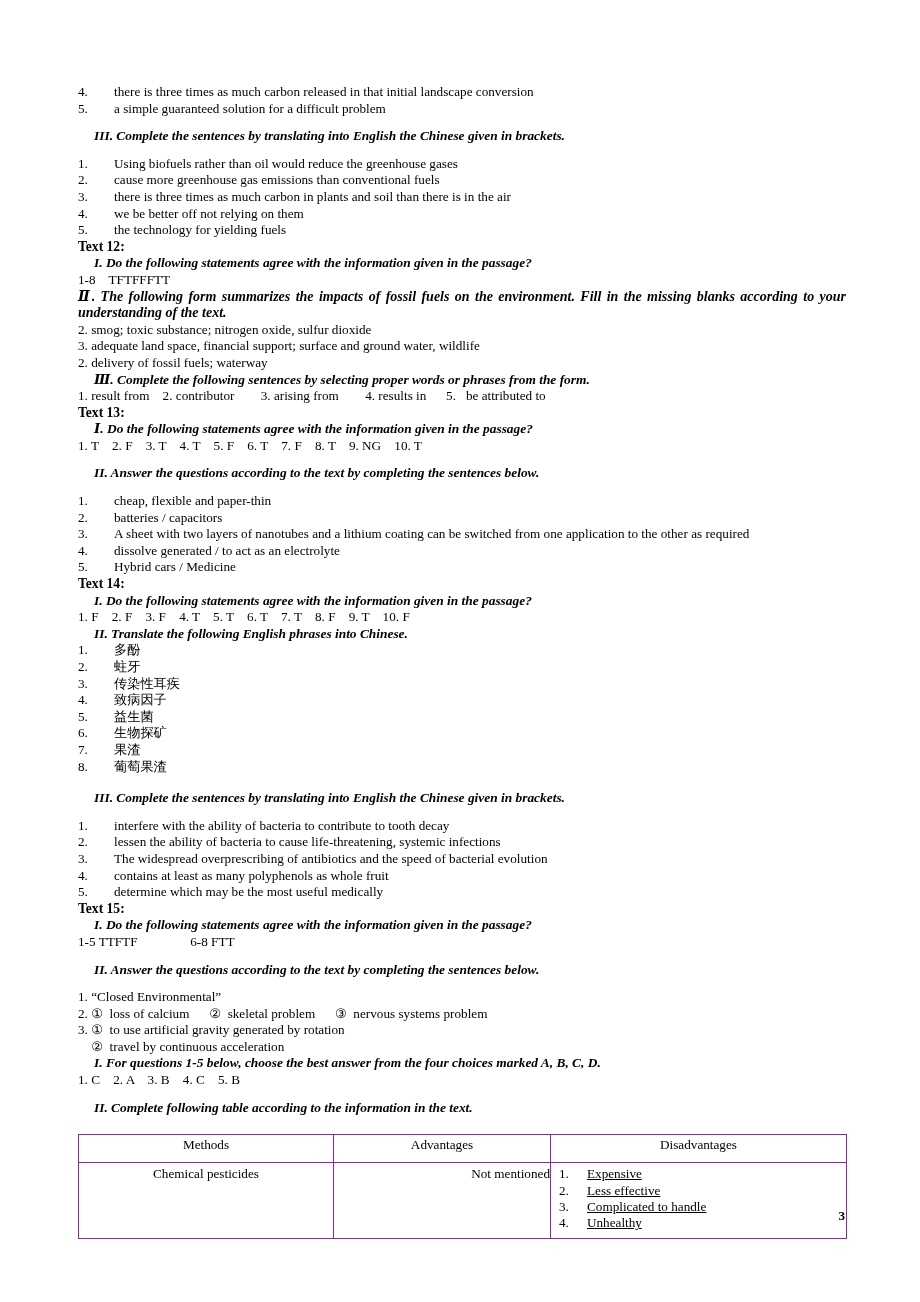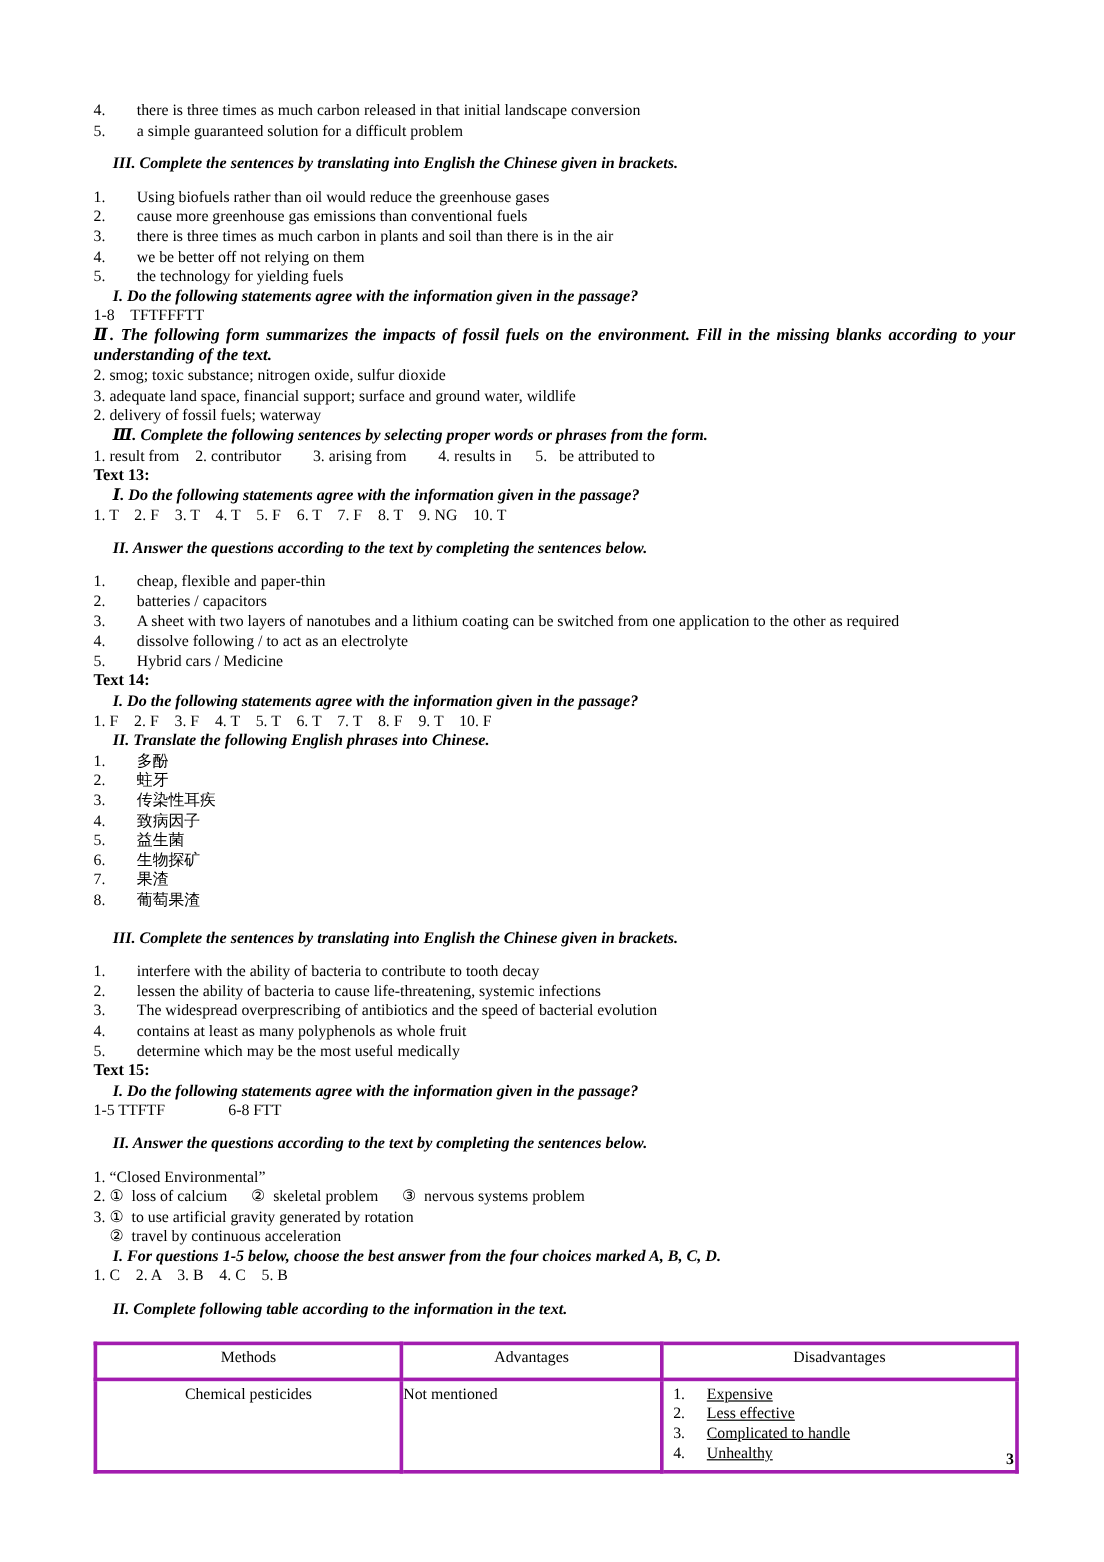--- a/index.html
+++ b/index.html
@@ -85,40 +85,40 @@
   
   .tbl-wrap {
     margin-top: 18px;
   }
   table.answers {
     border-collapse: collapse;
     width: 768px;
     table-layout: fixed;
   }
   table.answers td, table.answers th {
-    border: 3px solid #a21caf;
+    border: 1px solid #a21caf;
     padding: 0;
     vertical-align: top;
   }
   table.answers thead th {
     text-align: center;
     font-size: 13.2px;
     line-height: 16.6px;
     height: 22px;
     font-weight: normal;
     padding: 2px 0 3px 0;
   }
   table.answers thead th.bold { font-weight: normal; }
   table.answers tbody td {
     font-size: 13.2px;
     line-height: 16.6px;
     padding: 3px 0 6px 0;
   }
   td.c-method { text-align: center; }
-  td.c-adv { text-align: left; }
+  td.c-adv { text-align: right; }
   td.c-dis { text-align: left; padding-left: 0; }
   .dis-list {
     list-style: none;
     margin: 0;
     padding: 0;
   }
   .dis-list li {
     display: flex;
     align-items: baseline;
     font-size: 13.2px;
@@ -183,20 +183,21 @@
       <li>
         <span class="num">4.</span>
         <span class="txt">we be better off not relying on them</span>
       </li>
       <li>
         <span class="num">5.</span>
         <span class="txt">the technology for yielding fuels</span>
       </li>
     </ul>
 
+    <div class="b">Text 12:</div>
     <div class="bi">I. Do the following statements agree with the information given in the passage?</div>
     <div class="line">1-8    TFTFFFTT</div>
     <div class="bi-wrap">Ⅱ. The following form summarizes the impacts of fossil fuels on the environment. Fill in the missing blanks according to your understanding of the text.</div>
     <div class="line">2. smog; toxic substance; nitrogen oxide, sulfur dioxide</div>
     <div class="line">3. adequate land space, financial support; surface and ground water, wildlife</div>
     <div class="line">2. delivery of fossil fuels; waterway</div>
     <div class="bi">Ⅲ. Complete the following sentences by selecting proper words or phrases from the form.</div>
     <div class="line">1. result from    2. contributor        3. arising from        4. results in      5.   be attributed to</div>
 
     <div class="b">Text 13:</div>
@@ -217,21 +218,21 @@
       <li>
         <span class="num">2.</span>
         <span class="txt">batteries / capacitors</span>
       </li>
       <li>
         <span class="num">3.</span>
         <span class="txt">A sheet with two layers of nanotubes and a lithium coating can be switched from one application to the other as required</span>
       </li>
       <li>
         <span class="num">4.</span>
-        <span class="txt">dissolve following / to act as an electrolyte</span>
+        <span class="txt">dissolve generated / to act as an electrolyte</span>
       </li>
       <li>
         <span class="num">5.</span>
         <span class="txt">Hybrid cars / Medicine</span>
       </li>
     </ul>
 
     <div class="b">Text 14:</div>
     <div class="bi">I. Do the following statements agree with the information given in the passage?</div>
     <div class="line">1. F    2. F    3. F    4. T    5. T    6. T    7. T    8. F    9. T    10. F</div>

